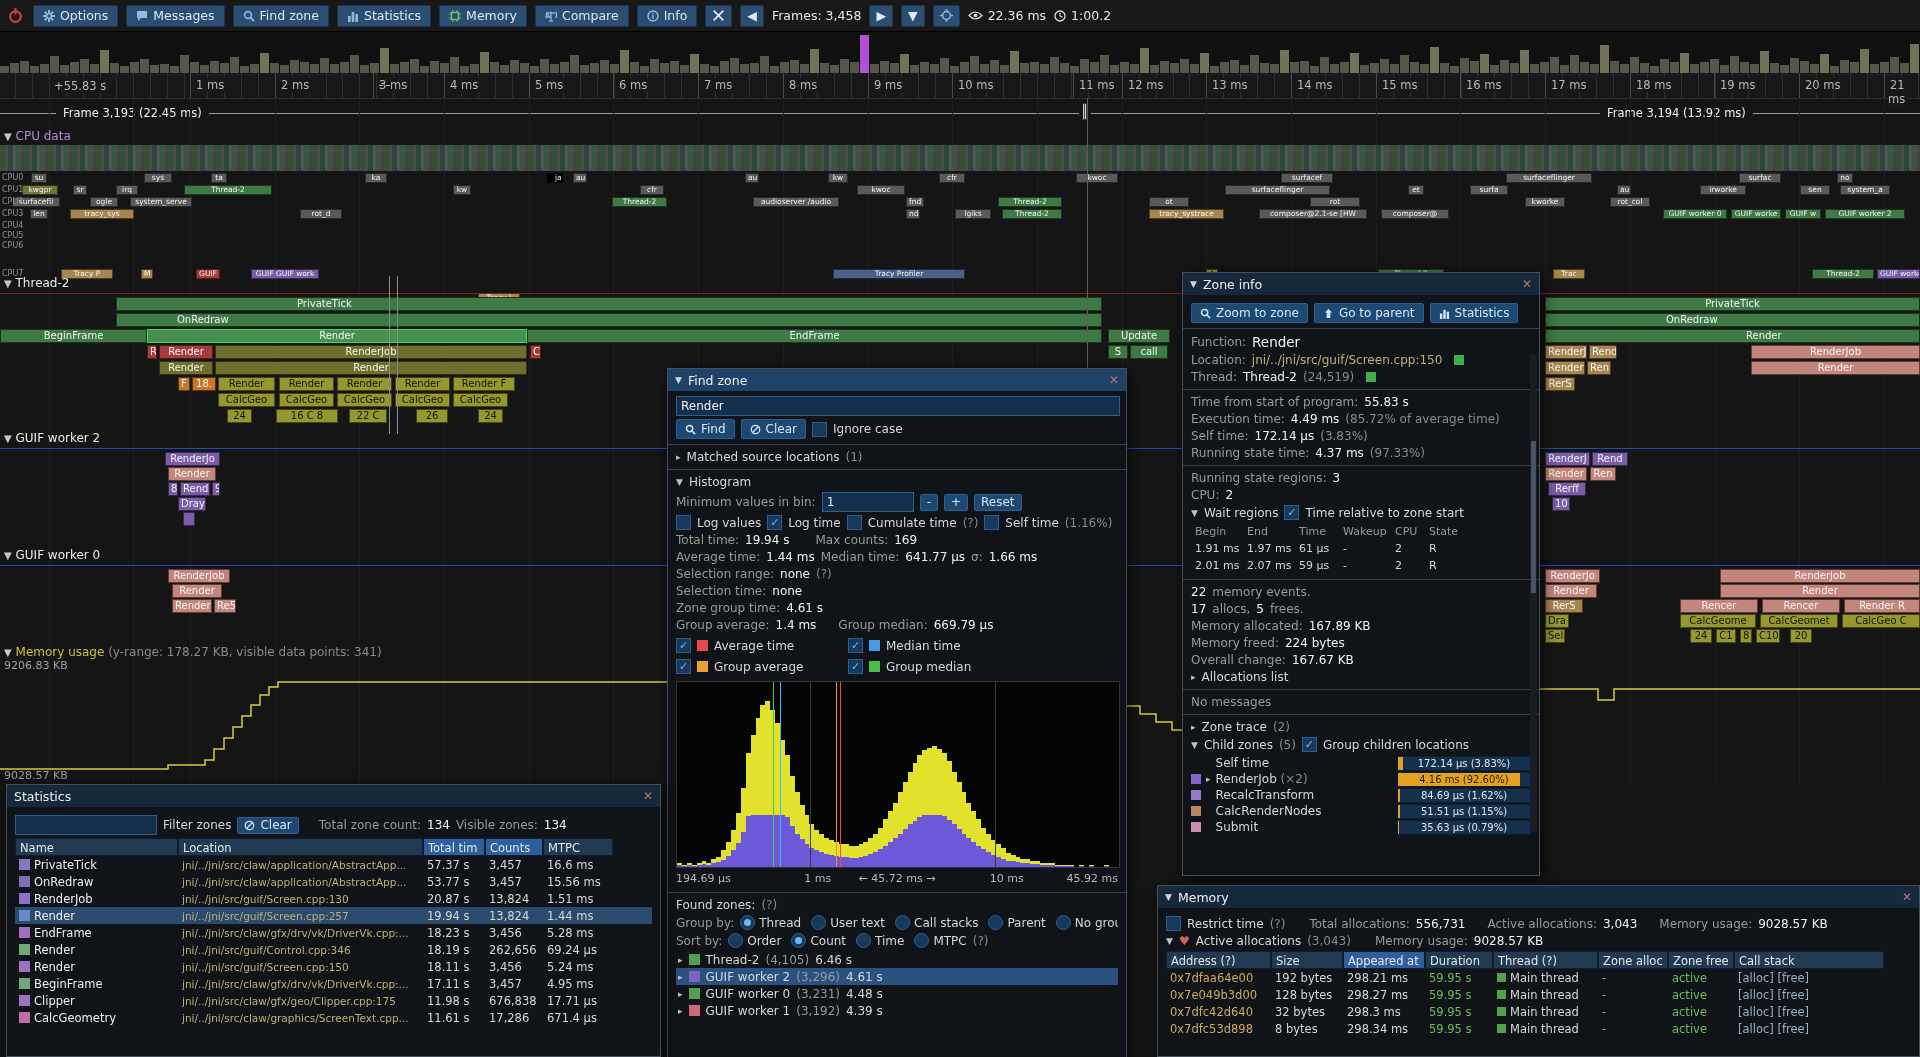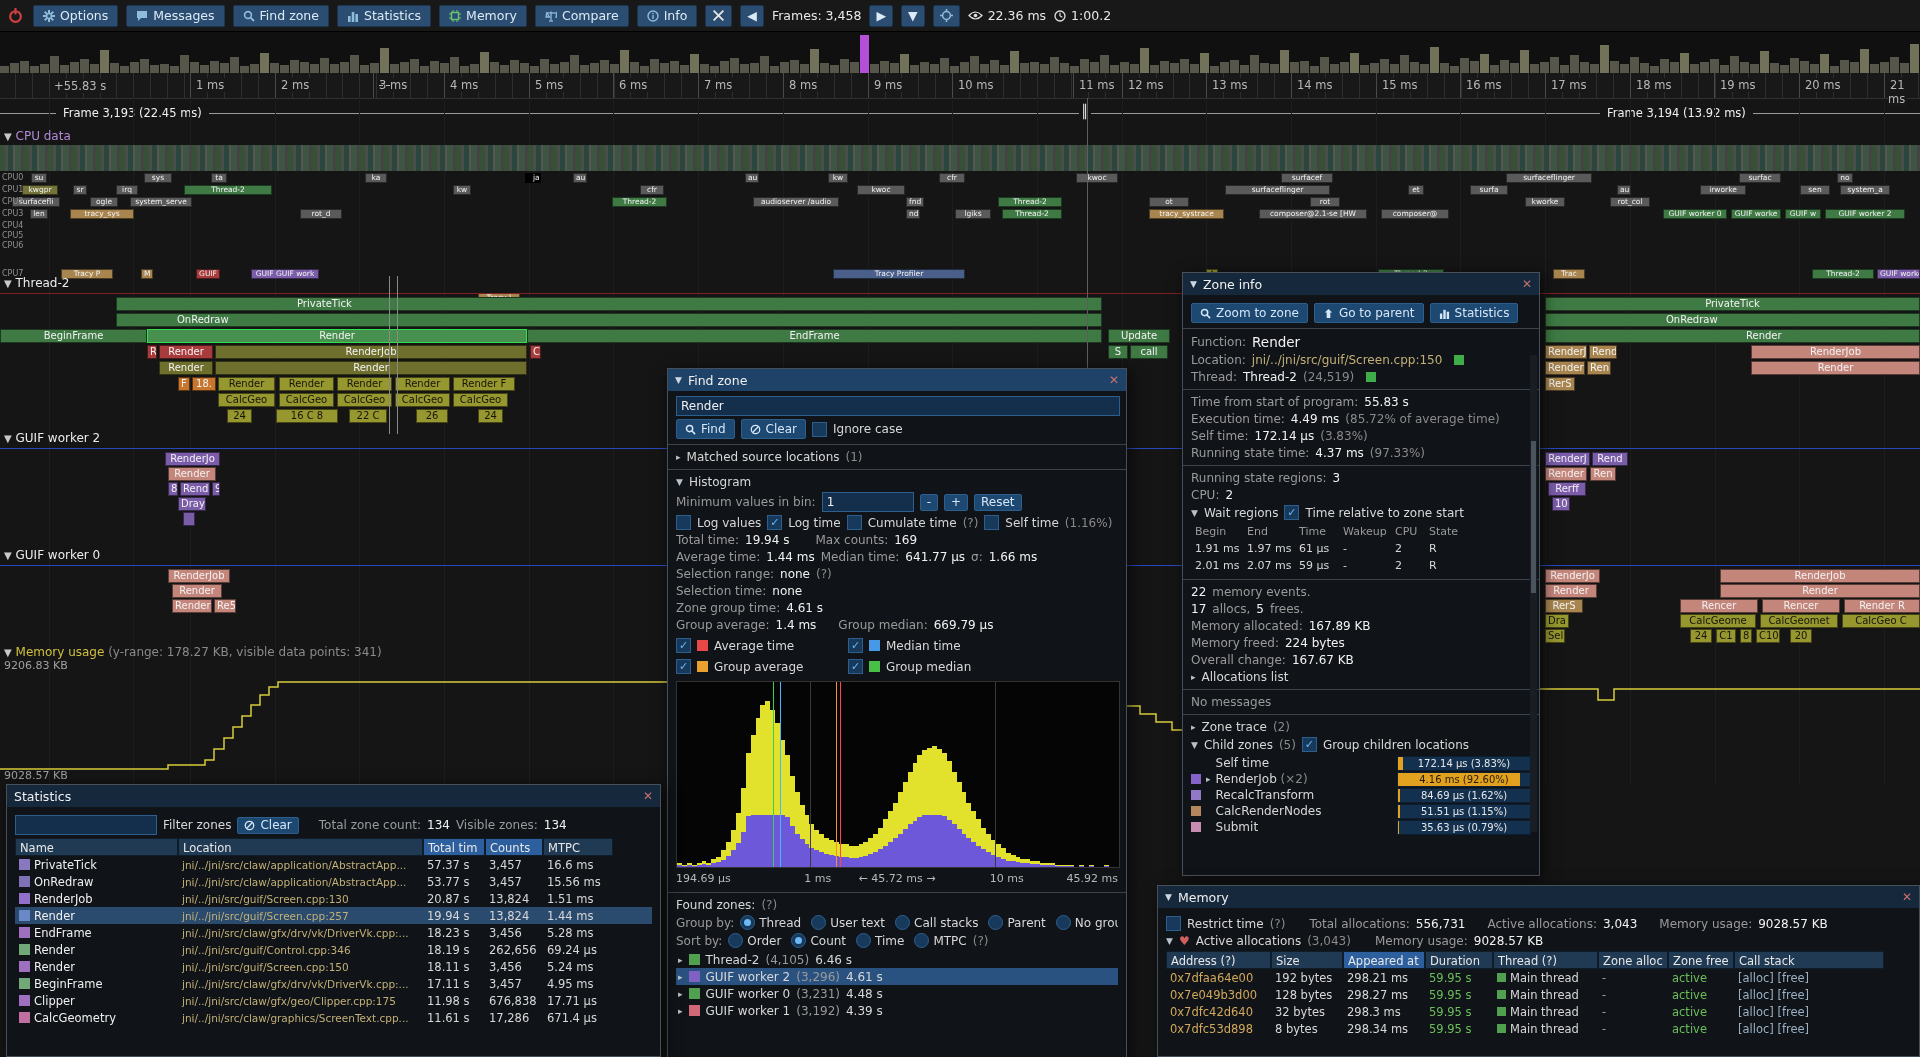--- a/index.html
+++ b/index.html
@@ -487,21 +487,21 @@
   <section id="sec-cpu" style="top:129px;height:140px">
     <div class="shead purple"><span class="tri">▼</span> <span>CPU data</span></div>
     <div id="cpuribbon"></div>
     <div class="cpurow" style="top:44px">
         <span class="cpulabel">CPU0</span>
         <div>
           <div class="zone" style="left: 31px; width: 16px; background: rgb(90, 90, 90);">su</div>
           <div class="zone" style="left: 144px; width: 28px; background: rgb(90, 90, 90);">sys</div>
           <div class="zone" style="left: 211px; width: 16px; background: rgb(90, 90, 90);">ta</div>
           <div class="zone" style="left: 365px; width: 22px; background: rgb(90, 90, 90);">ka</div>
-          <div class="zone" style="left: 525px; width: 16px; background: #000000; padding-left: 7px;">jal</div>
+          <div class="zone" style="left: 547px; width: 16px; background: #000000; padding-left: 7px;">jal</div>
           <div class="zone" style="left: 573px; width: 14px; background: rgb(90, 90, 90);">au</div>
           <div class="zone" style="left: 745px; width: 14px; background: rgb(90, 90, 90);">au</div>
           <div class="zone" style="left: 828px; width: 20px; background: rgb(90, 90, 90);">kw</div>
           <div class="zone" style="left: 939px; width: 26px; background: rgb(90, 90, 90);">cfr</div>
           <div class="zone" style="left: 1076px; width: 42px; background: rgb(90, 90, 90);">kwoc</div>
           <div class="zone" style="left: 1281px; width: 52px; background: rgb(90, 90, 90);">surfacef</div>
           <div class="zone" style="left: 1506px; width: 86px; background: rgb(90, 90, 90);">surfaceflinger</div>
           <div class="zone" style="left: 1739px; width: 42px; background: rgb(90, 90, 90);">surfac</div>
           <div class="zone" style="left: 1837px; width: 16px; background: rgb(90, 90, 90);">no</div>
         </div>
@@ -529,21 +529,21 @@
         <span class="cpulabel">CPU2</span>
         <div>
           <div class="zone" style="left: 12px; width: 48px; background: rgb(90, 90, 90);">surfacefli</div>
           <div class="zone" style="left: 90px; width: 28px; background: rgb(90, 90, 90);">ogle</div>
           <div class="zone" style="left: 130px; width: 62px; background: rgb(90, 90, 90);">system_serve</div>
           <div class="zone" style="left: 612px; width: 55px; background: rgb(63, 122, 69);">Thread-2</div>
           <div class="zone" style="left: 753px; width: 86px; background: rgb(90, 90, 90);">audioserver /audio</div>
           <div class="zone" style="left: 906px; width: 18px; background: rgb(90, 90, 90);">fnd</div>
           <div class="zone" style="left: 998px; width: 64px; background: rgb(63, 122, 69);">Thread-2</div>
           <div class="zone" style="left: 1149px; width: 40px; background: rgb(90, 90, 90);">ot</div>
-          <div class="zone" style="left: 1310px; width: 30px; background: rgb(90, 90, 90);">rot</div>
+          <div class="zone" style="left: 1310px; width: 50px; background: rgb(90, 90, 90);">rot</div>
           <div class="zone" style="left: 1525px; width: 40px; background: rgb(90, 90, 90);">kworke</div>
           <div class="zone" style="left: 1610px; width: 40px; background: rgb(90, 90, 90);">rot_col</div>
         </div>
       </div>
     <div class="cpurow" style="top:80px">
         <span class="cpulabel">CPU3</span>
         <div>
           <div class="zone" style="left: 30px; width: 18px; background: rgb(90, 90, 90);">len</div>
           <div class="zone" style="left: 70px; width: 64px; background: rgb(168, 133, 79);">tracy_sys</div>
           <div class="zone" style="left: 300px; width: 42px; background: rgb(90, 90, 90);">rot_d</div>

